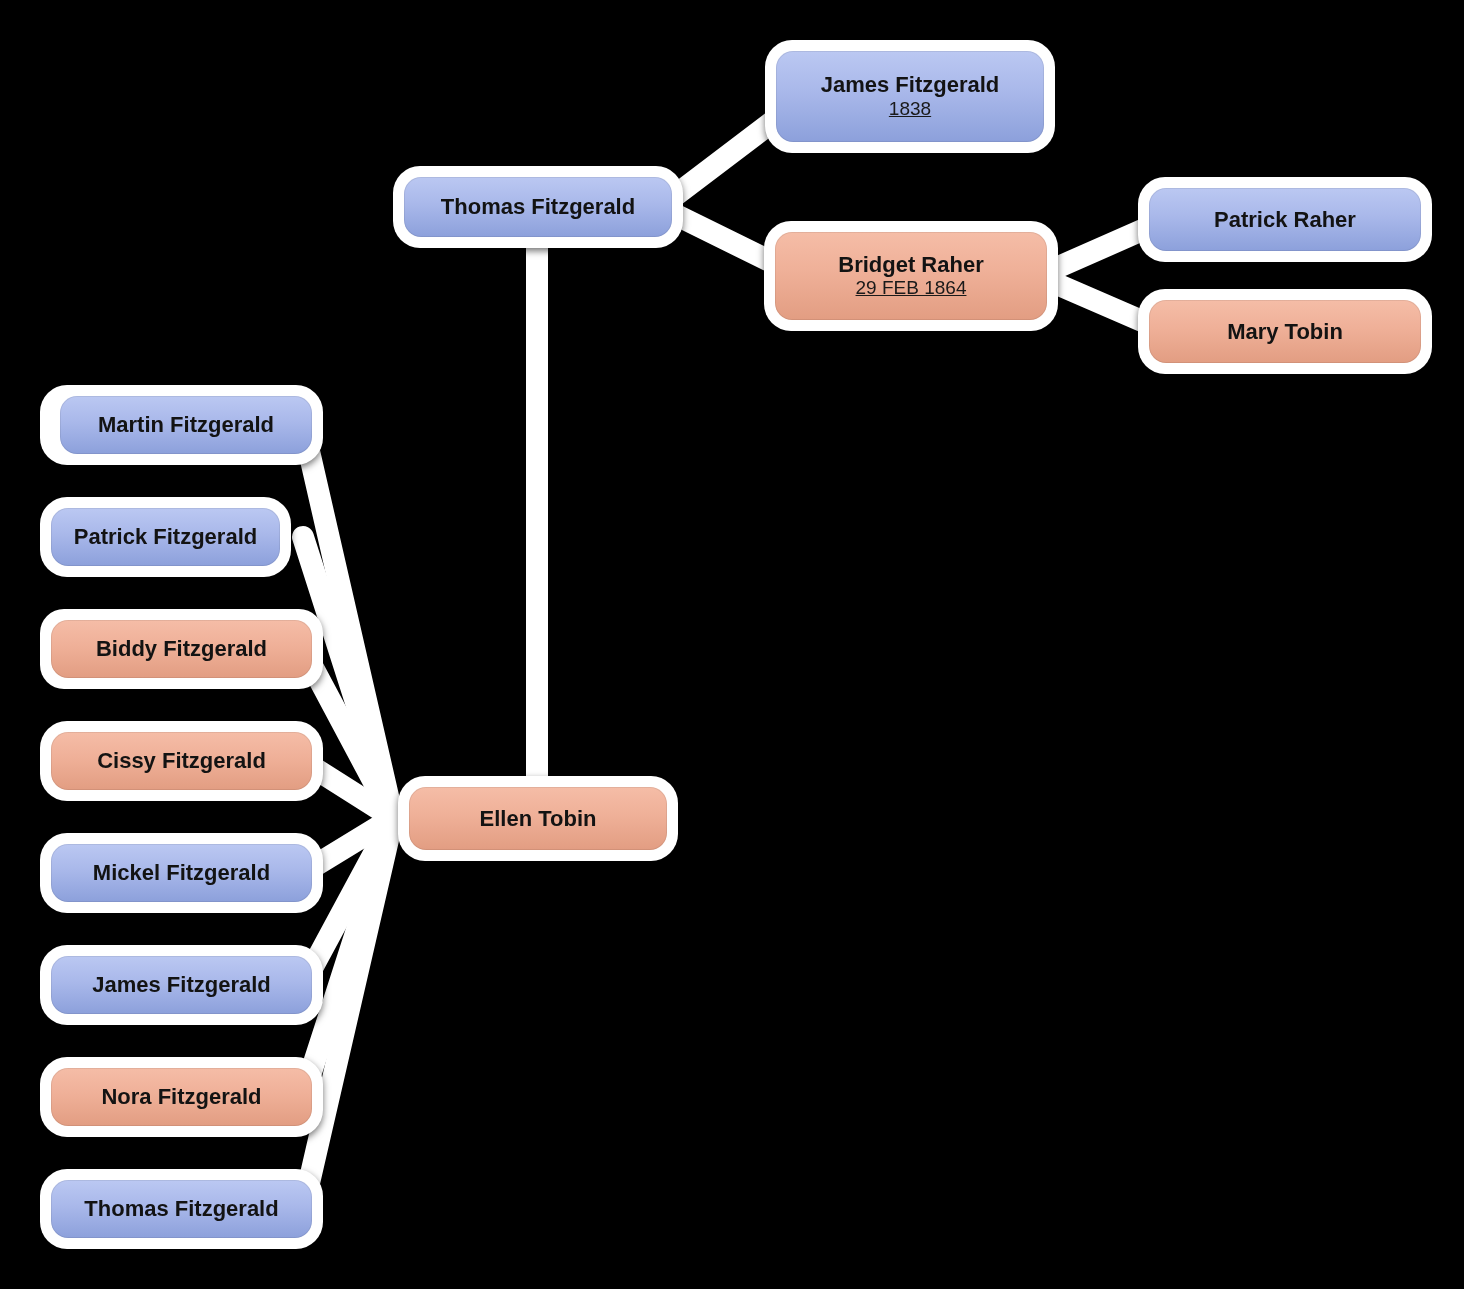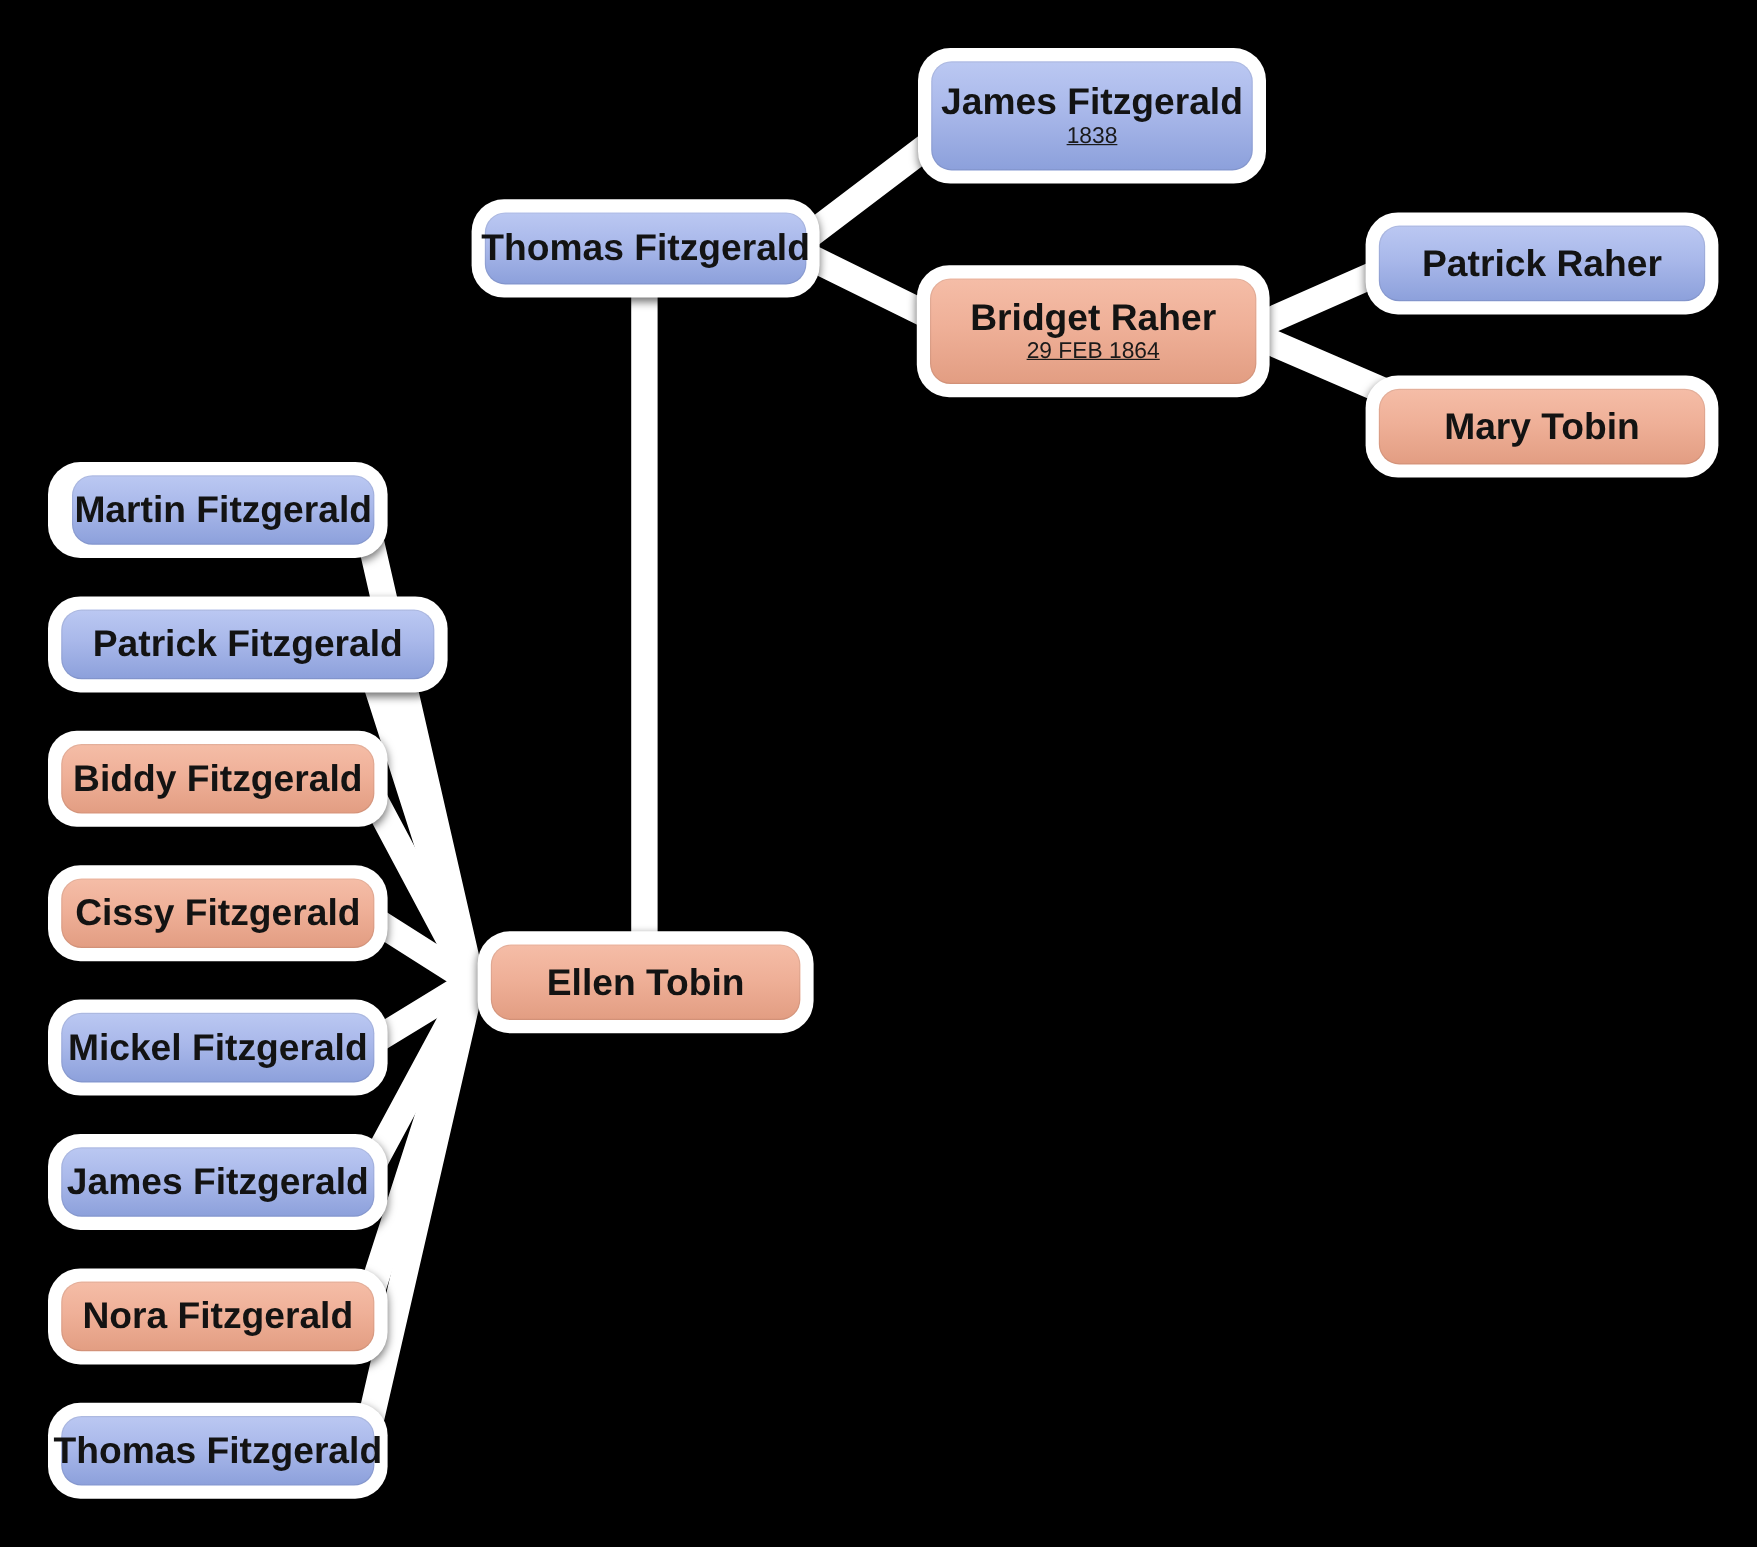--- a/index.html
+++ b/index.html
@@ -43,21 +43,21 @@
     box-shadow: inset 0 0 0 1px rgba(0,0,0,0.07);
   }
   .male .node-inner {
     background: linear-gradient(180deg, #bbc8f2 0%, #a9b8ea 45%, #8ca0db 100%);
   }
   .female .node-inner {
     background: linear-gradient(180deg, #f5bda7 0%, #efb098 45%, #e29d82 100%);
   }
   .node-label {
     color: #131313;
-    font-size: 31px;
+    font-size: 22px;
     font-weight: bold;
     line-height: 1.15;
     white-space: nowrap;
     text-align: center;
   }
   .node-sublabel {
     color: #1a1a1a;
     font-size: 19px;
     font-weight: normal;
     line-height: 1.2;
@@ -113,39 +113,39 @@
       <div class="node-sublabel">29 FEB 1864</div>
     </div>
   </div>
 
   <div class="node male" style="left:1138px; top:177px; width:294px; height:85px;">
     <div class="node-inner">
       <div class="node-label">Patrick Raher</div>
     </div>
   </div>
 
-  <div class="node female" style="left:1138px; top:289px; width:294px; height:85px;margin-top:24px;">
+  <div class="node female" style="left:1138px; top:289px; width:294px; height:85px;">
     <div class="node-inner">
       <div class="node-label">Mary Tobin</div>
     </div>
   </div>
 
   <div class="node female" style="left:398px; top:776px; width:280px; height:85px;">
     <div class="node-inner">
       <div class="node-label">Ellen Tobin</div>
     </div>
   </div>
 
   <div class="node male" style="left:40px; top:385px; width:283px; height:80px;padding-left:20px;">
     <div class="node-inner">
       <div class="node-label">Martin Fitzgerald</div>
     </div>
   </div>
 
-  <div class="node male" style="left:40px; top:497px; width:333px; height:80px;">
+  <div class="node male" style="left:40px; top:497px; width:251px; height:80px;">
     <div class="node-inner">
       <div class="node-label">Patrick Fitzgerald</div>
     </div>
   </div>
 
   <div class="node female" style="left:40px; top:609px; width:283px; height:80px;border-radius:24px;">
     <div class="node-inner">
       <div class="node-label">Biddy Fitzgerald</div>
     </div>
   </div>

